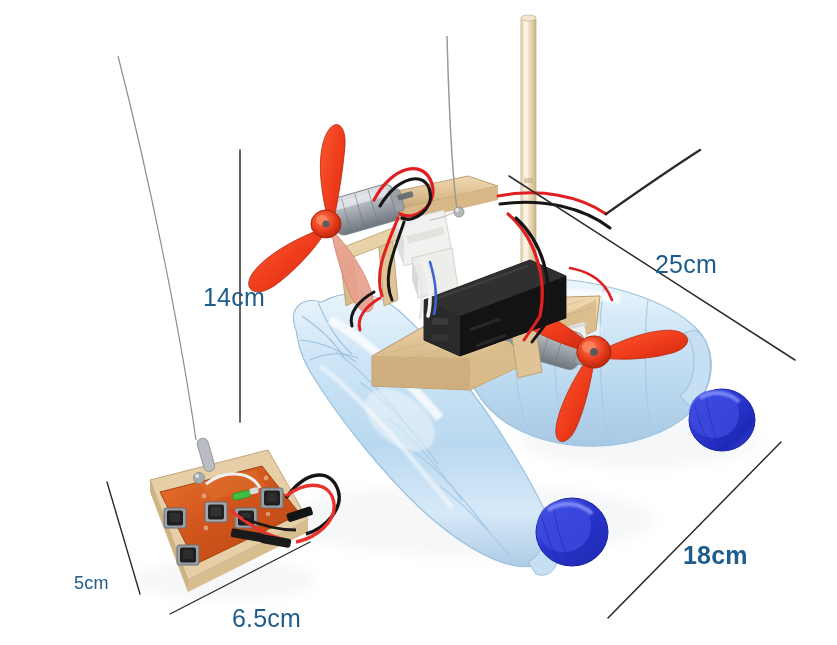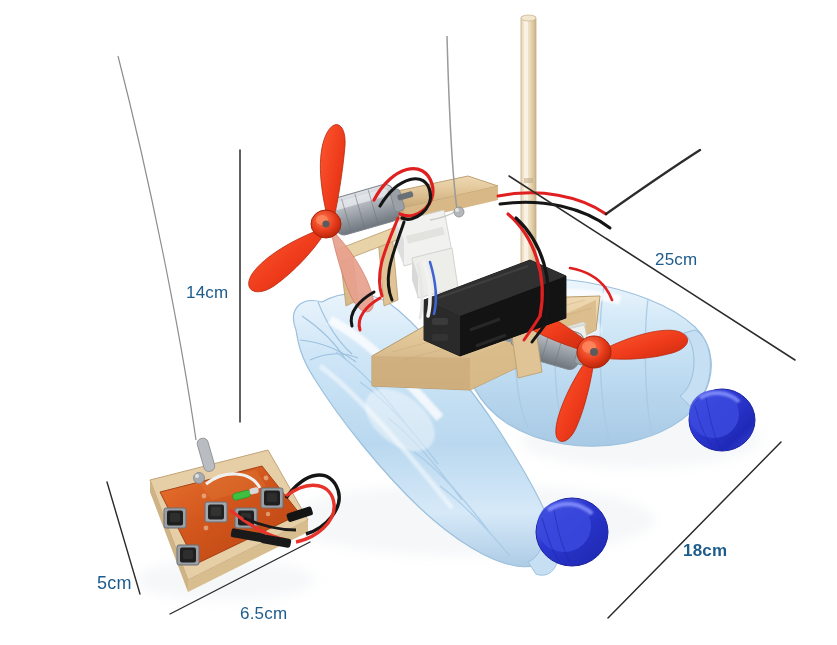--- a/index.html
+++ b/index.html
@@ -8,21 +8,21 @@
     width:837px;height:645px;
     font-family:"Liberation Sans", sans-serif;
     overflow:hidden;position:relative;
   }
   #stage{position:absolute;left:0;top:0;width:837px;height:645px;background:#ffffff;}
   svg.layer{position:absolute;left:0;top:0;width:837px;height:645px;overflow:visible;}
   .dimlabel{
     position:absolute;
     color:#1e5c8c;
     font-family:"Liberation Sans", sans-serif;
-    font-size:17px;
+    font-size:25px;
     letter-spacing:.2px;
     white-space:nowrap;
     user-select:none;
   }
   .dimlabel.small{font-size:18px;}
 </style>
 </head>
 <body>
 
 <div id="stage">
@@ -406,23 +406,23 @@
 
     <g stroke="#2b2b2b" stroke-width="1.5" fill="none" stroke-linecap="round">
       <line x1="240" y1="150" x2="240" y2="422"></line>
       <line x1="509" y1="176" x2="795" y2="360"></line>
       <line x1="608" y1="618" x2="781" y2="442"></line>
       <line stroke-width="1.4" x1="107" y1="482" x2="140" y2="594"></line>
       <line stroke-width="1.4" x1="170" y1="614" x2="310" y2="542"></line>
     </g>
   </svg>
 
-  <div class="dimlabel" style="left:186px; top:283px;">14cm</div>
+  <div class="dimlabel" style="left:203px; top:283px;">14cm</div>
 
   <div class="dimlabel" style="left:655px; top:250px;">25cm</div>
 
   <div class="dimlabel" style="left:683px; top:541px;font-weight:bold;">18cm</div>
 
-  <div class="dimlabel small" style="left:74px; top:573px;margin-left:23px;">5cm</div>
-
-  <div class="dimlabel" style="left:240px; top:604px;">6.5cm</div>
+  <div class="dimlabel small" style="left:74px; top:573px;">5cm</div>
+
+  <div class="dimlabel" style="left:232px; top:604px;">6.5cm</div>
 
 </div>
 
 </body></html>

